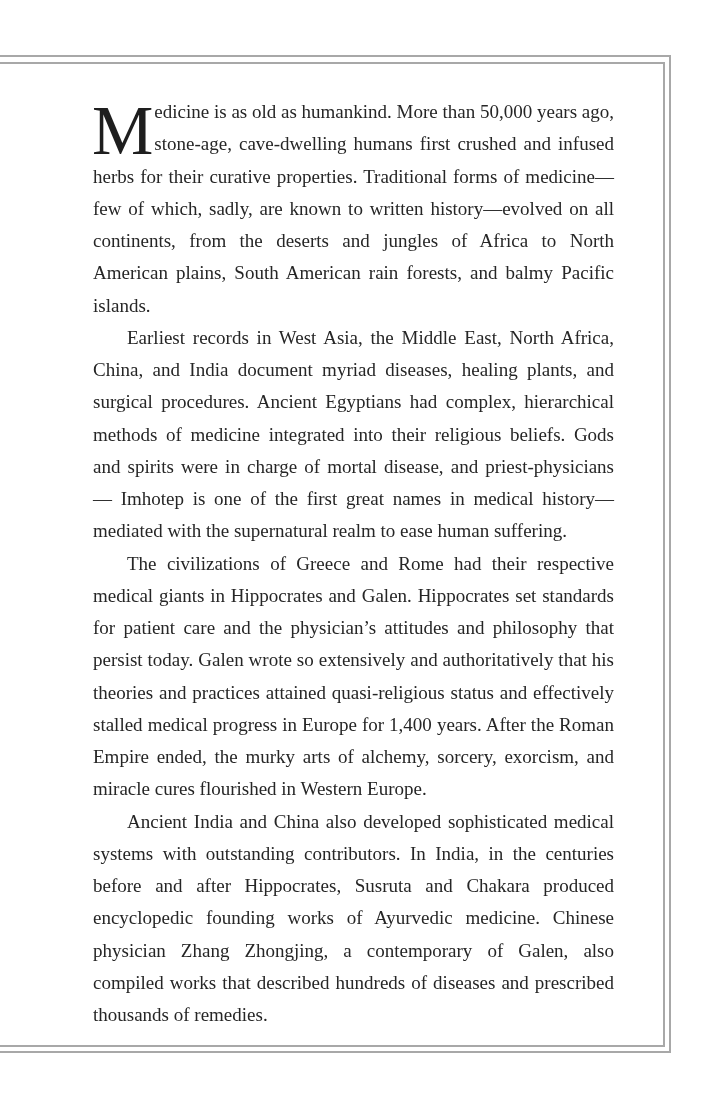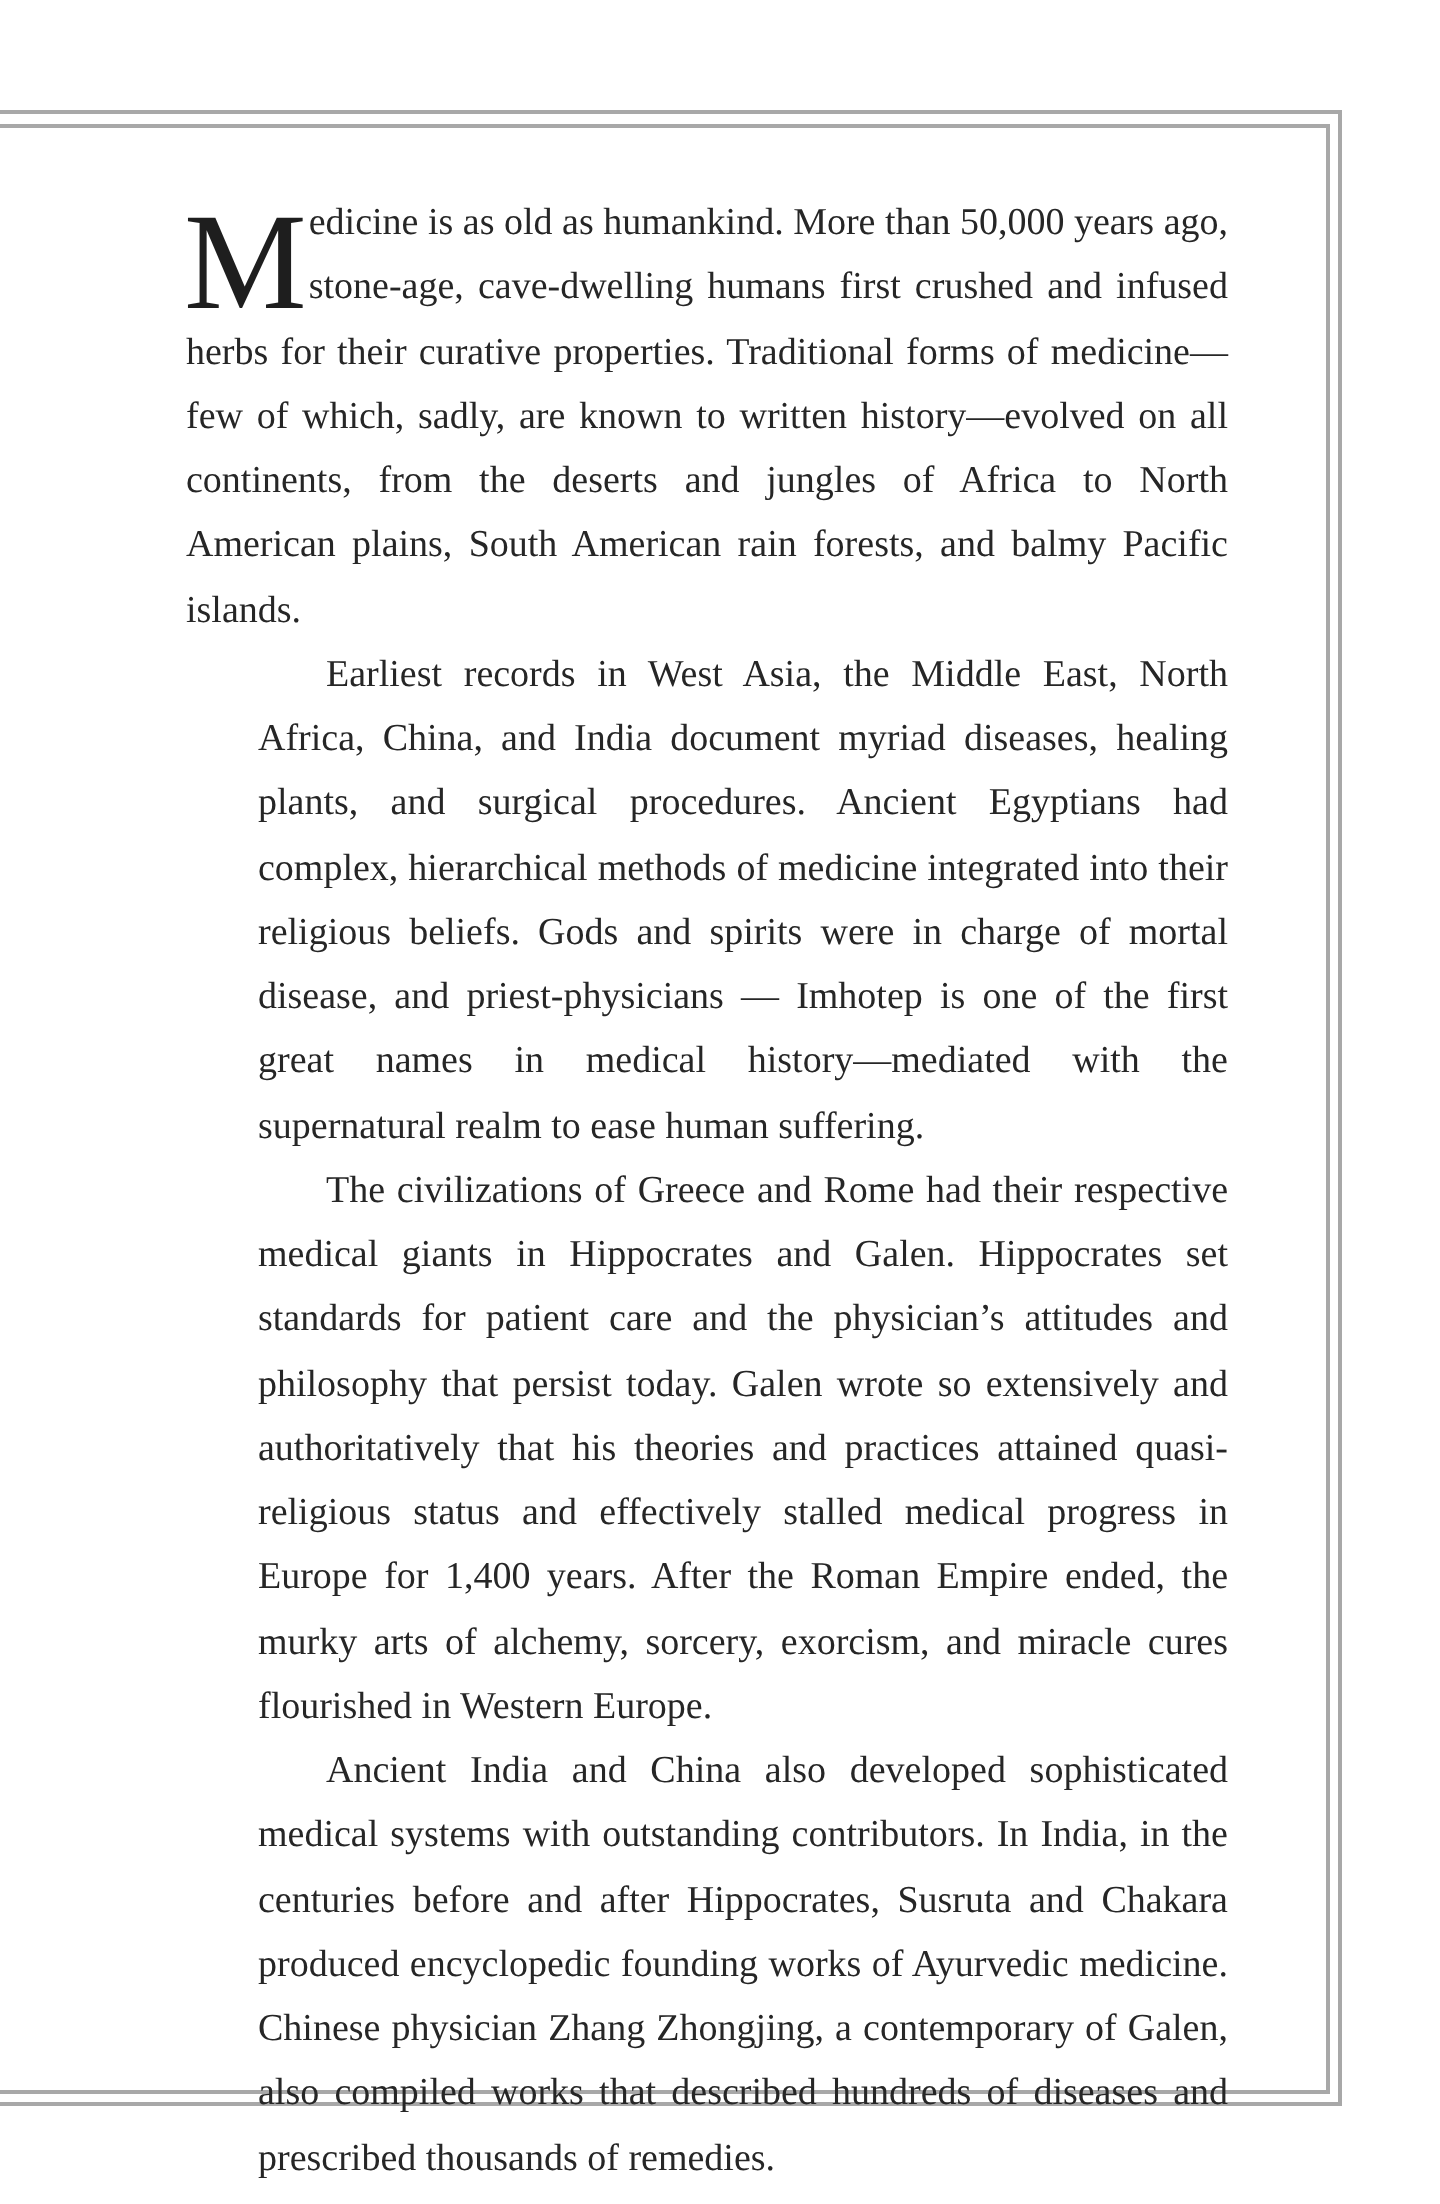--- a/index.html
+++ b/index.html
@@ -41,21 +41,20 @@
     line-height: 32.25px;
     color: #262626;
     text-align: justify;
   }
   .content p {
     margin: 0;
     padding: 0;
   }
   .content p.indent {
     text-indent: 34px;
-    margin-left: 36px;
   }
   .dropcap {
     float: left;
     font-family: "Liberation Serif", "DejaVu Serif", serif;
     font-size: 69px;
     line-height: 52px;
     height: 54px;
     margin-top: 9px;
     margin-right: 1px;
     margin-left: -1px;

